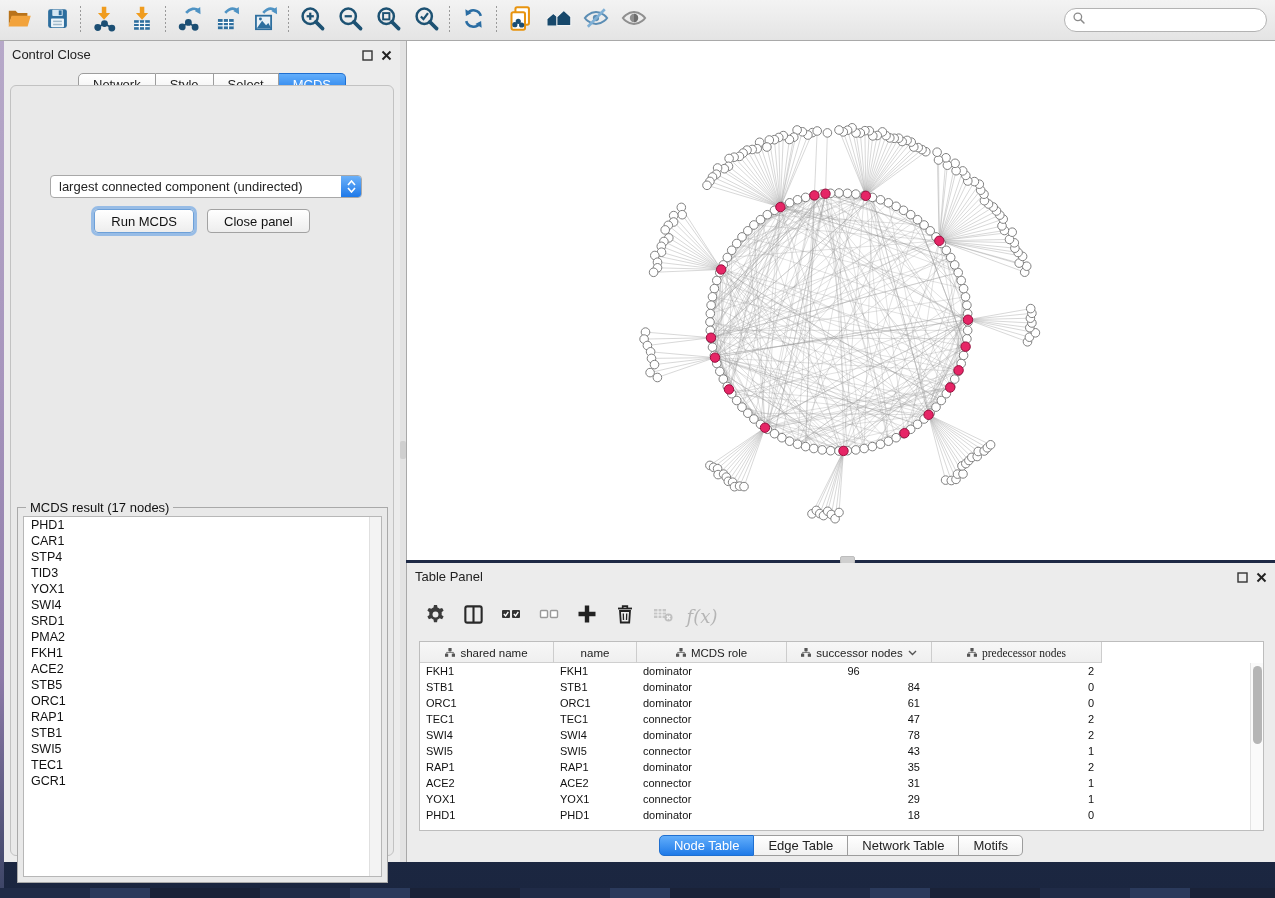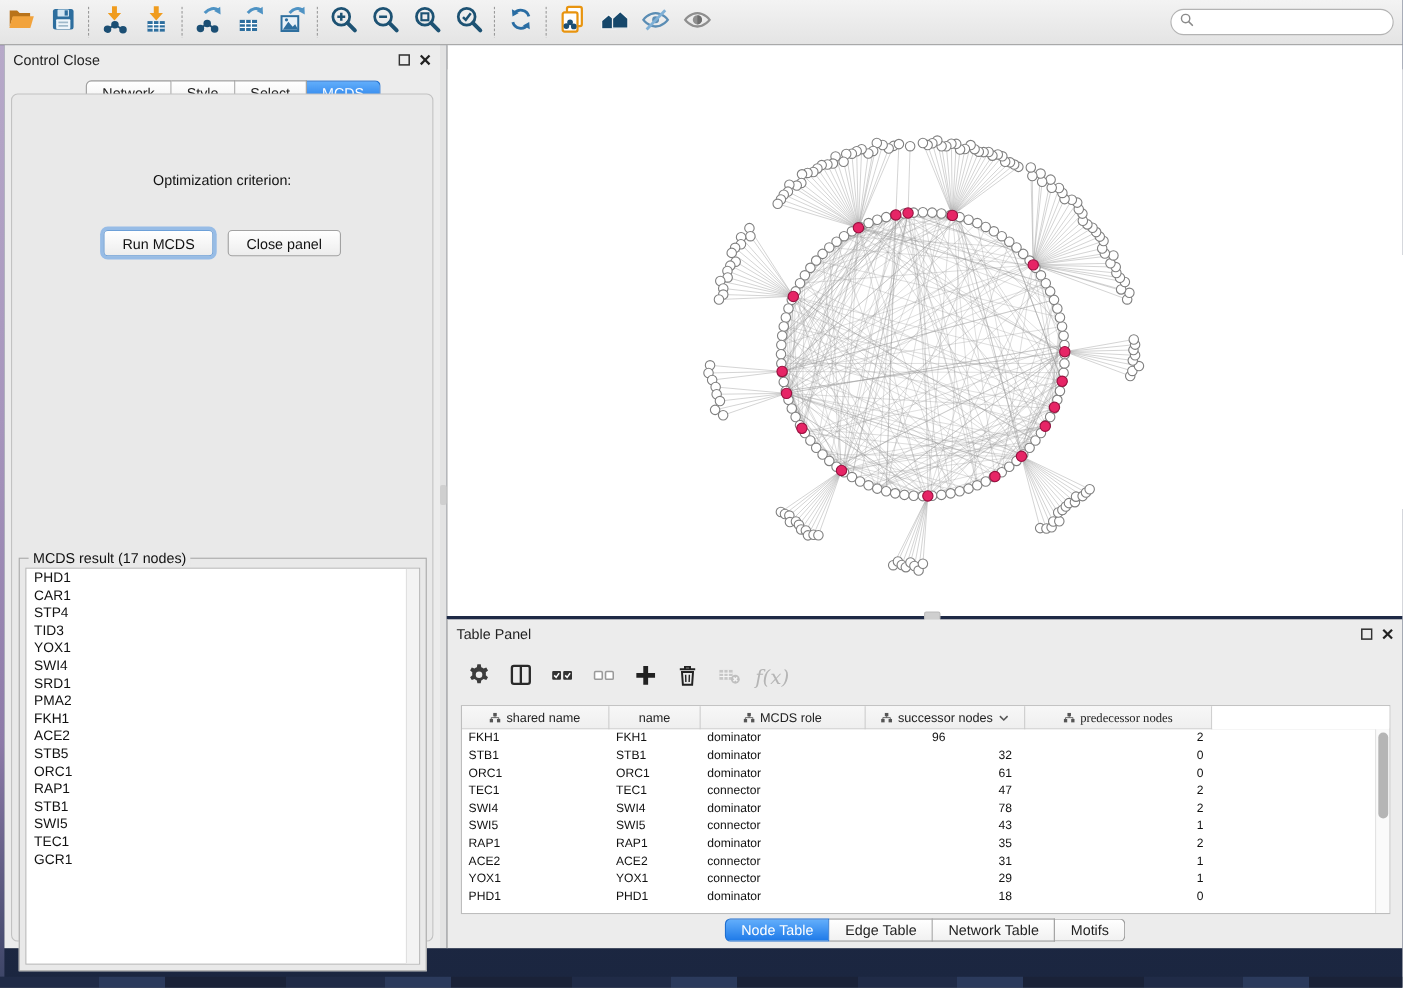--- a/index.html
+++ b/index.html
@@ -304,21 +304,31 @@
             </svg></span>
       </span>
     </div>
     <div class="cp-tabs" id="cp-tabs">
         <div class="seg-tab">Network</div>
         <div class="seg-tab">Style</div>
         <div class="seg-tab">Select</div>
         <div class="seg-tab active">MCDS</div>
       </div>
     <div class="cp-body">
-      <div class="opt-label">Optimization criterion:</div>
+      <div class="opt-select">
+        <span class="val">largest connected component (undirected)</span>
+        <span class="caps">
+          <svg width="9" height="6" viewBox="0 0 9 6">
+              <polyline points="1,5 4.5,1 8,5" fill="none" stroke="#fff" stroke-width="1.6"></polyline>
+            </svg>
+          <svg width="9" height="6" viewBox="0 0 9 6">
+              <polyline points="1,1 4.5,5 8,1" fill="none" stroke="#fff" stroke-width="1.6"></polyline>
+            </svg>
+        </span>
+      </div>
       <div class="btn-row">
         <button class="mac-btn focused">Run MCDS</button>
         <button class="mac-btn">Close panel</button>
       </div>
       <div class="mcds-fieldset">
         <span class="mcds-legend">MCDS result (17 nodes)</span>
         <div class="mcds-list" id="mcds-list">
             <div class="list-item">PHD1</div>
             <div class="list-item">CAR1</div>
             <div class="list-item">STP4</div>
@@ -753,21 +763,21 @@
             <div class="td" style="width: 134px; padding-left: 6px;">FKH1</div>
             <div class="td" style="width: 83px; padding-left: 6px;">FKH1</div>
             <div class="td" style="width: 150px; padding-left: 6px;">dominator</div>
             <div class="td" style="width: 145px; text-align: center; padding-right: 12px;">96</div>
             <div class="td" style="width: 170px; text-align: right; padding-right: 8px;">2</div>
           </div>
           <div class="tr">
             <div class="td" style="width: 134px; padding-left: 6px;">STB1</div>
             <div class="td" style="width: 83px; padding-left: 6px;">STB1</div>
             <div class="td" style="width: 150px; padding-left: 6px;">dominator</div>
-            <div class="td" style="width: 145px; text-align: right; padding-right: 12px;">32</div>
+            <div class="td" style="width: 145px; text-align: right; padding-right: 12px;">84</div>
             <div class="td" style="width: 170px; text-align: right; padding-right: 8px;">0</div>
           </div>
           <div class="tr">
             <div class="td" style="width: 134px; padding-left: 6px;">ORC1</div>
             <div class="td" style="width: 83px; padding-left: 6px;">ORC1</div>
             <div class="td" style="width: 150px; padding-left: 6px;">dominator</div>
             <div class="td" style="width: 145px; text-align: right; padding-right: 12px;">61</div>
             <div class="td" style="width: 170px; text-align: right; padding-right: 8px;">0</div>
           </div>
           <div class="tr">

